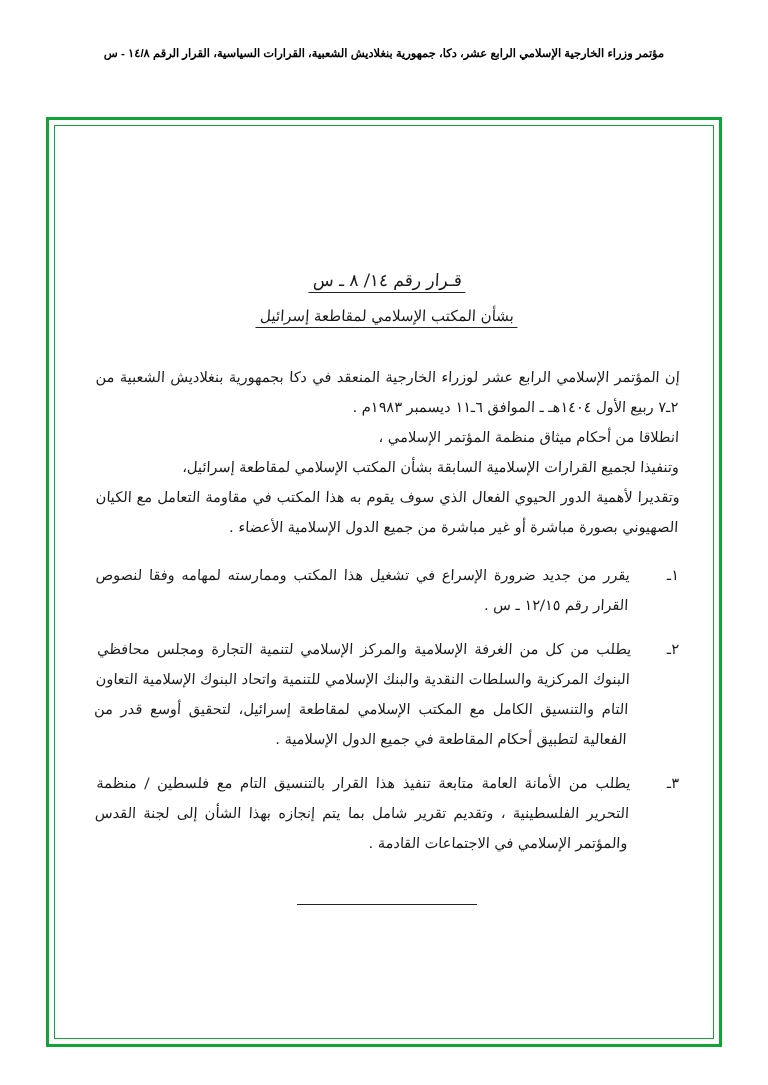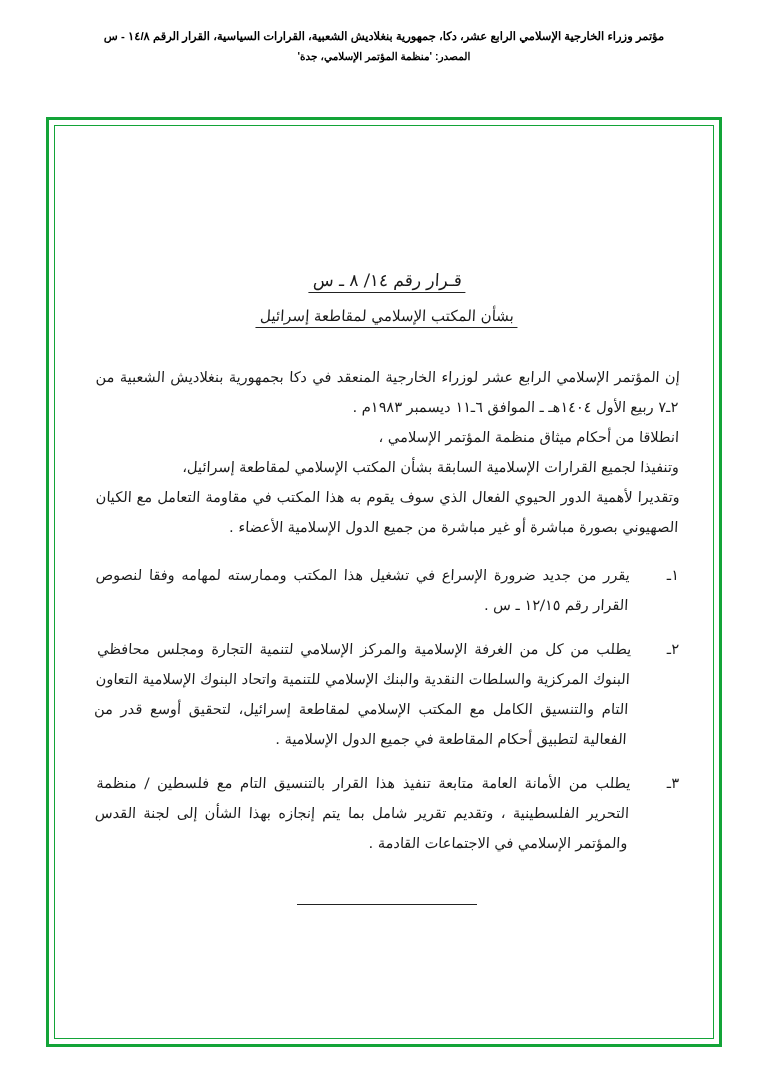--- a/index.html
+++ b/index.html
@@ -12,21 +12,21 @@
     height: 1085px;
     position: relative;
     font-family: "Liberation Sans", sans-serif;
     color: #000;
     overflow: hidden;
   }
 
   
   .doc-header {
     position: absolute;
-    top: 27px;
+    top: 44px;
     left: 0;
     width: 768px;
     text-align: center;
     direction: rtl;
   }
   .doc-header .hdr-line1 {
     font-size: 11.5px;
     font-weight: bold;
     letter-spacing: 0px;
     line-height: 18px;
@@ -134,21 +134,20 @@
     height: 0;
     border-top: 1.6px solid #222;
     margin: 46px auto 0 auto;
   }
 </style>
 </head>
 <body>
 
 <div class="doc-header">
   <div class="hdr-line1">مؤتمر وزراء الخارجية الإسلامي الرابع عشر، دكا، جمهورية بنغلاديش الشعبية، القرارات السياسية، القرار الرقم ١٤/٨ - س</div>
-  <div class="hdr-line2">المصدر: 'منظمة المؤتمر الإسلامي، جدة'</div>
 </div>
 
 <div class="page-frame">
   <div class="page-frame-inner"></div>
 
   <div class="scan-body">
 
     <div class="title-block">
       <div class="doc-number">قـرار رقم ١٤/ ٨ ـ س</div>
       <br>

